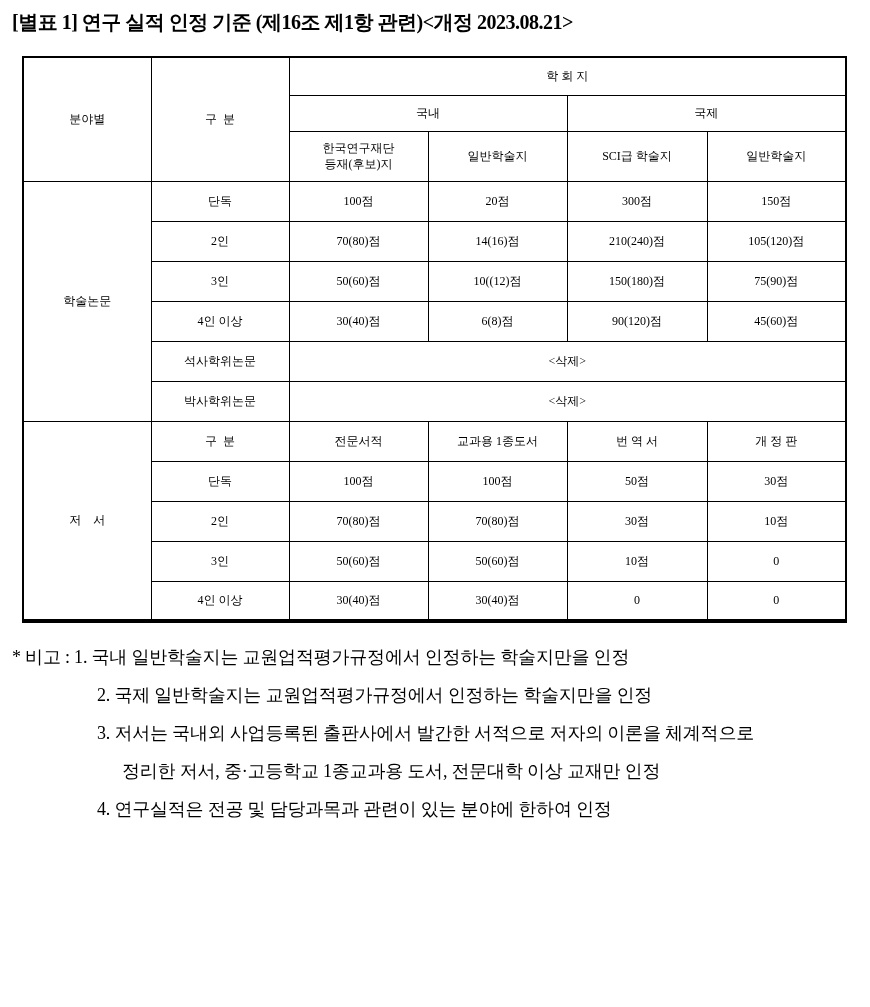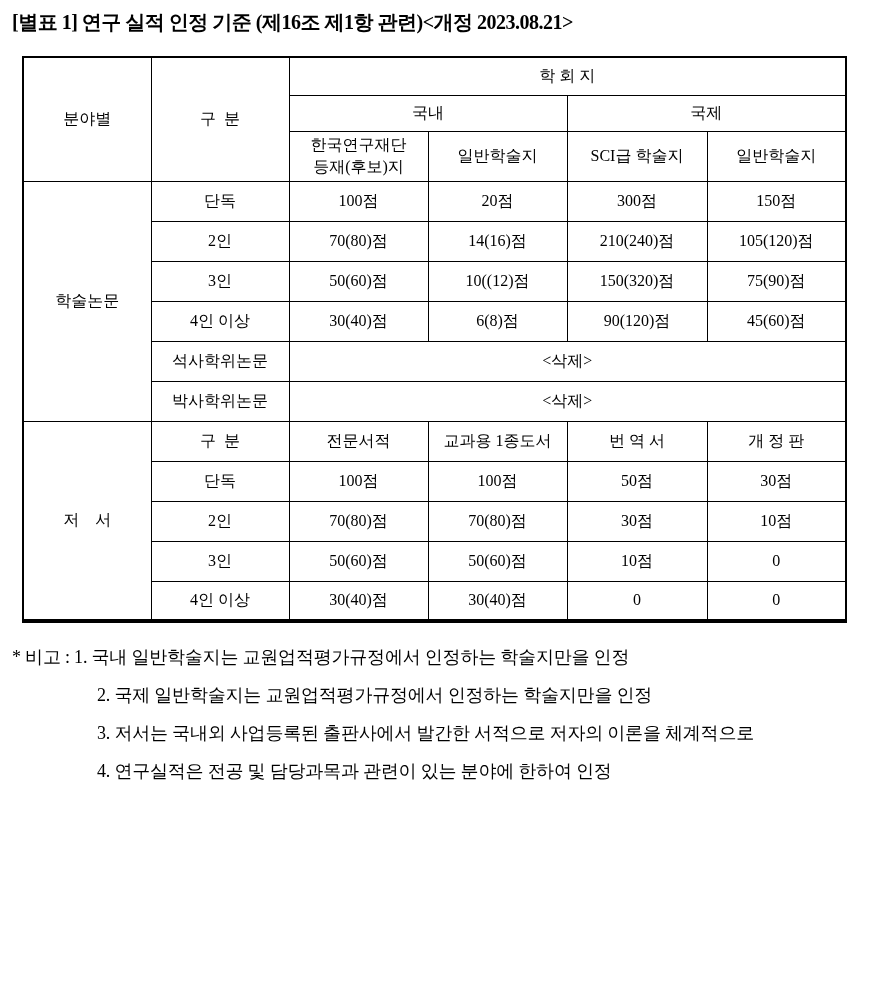--- a/index.html
+++ b/index.html
@@ -28,21 +28,21 @@
     border-collapse: collapse;
     table-layout: fixed;
     width: 823px;
     border: 2px solid #000;
     border-bottom: 4px solid #000;
   }
   table.criteria td {
     border: 1px solid #000;
     text-align: center;
     vertical-align: middle;
-    font-size: 16px;
+    font-size: 12px;
     padding: 0;
     white-space: pre-wrap;
     line-height: 1.35;
     overflow: hidden;
   }
   tr.hr1 { height: 38px; }
   tr.hr2 { height: 36px; }
   tr.hr3 { height: 50px; font-family: Liberation Serif, serif; }
   tr.dr  { height: 40px; }
   td.subcol { line-height: 1.45; }
@@ -104,21 +104,21 @@
         <td>2인</td>
         <td>70(80)점</td>
         <td>14(16)점</td>
         <td>210(240)점</td>
         <td>105(120)점</td>
       </tr>
       <tr class="dr">
         <td>3인</td>
         <td>50(60)점</td>
         <td>10((12)점</td>
-        <td>150(320)점</td>
+        <td>150(180)점</td>
         <td>75(90)점</td>
       </tr>
       <tr class="dr">
         <td>4인 이상</td>
         <td>30(40)점</td>
         <td>6(8)점</td>
         <td>90(120)점</td>
         <td>45(60)점</td>
       </tr>
       <tr class="dr">
@@ -166,16 +166,17 @@
         <td>0</td>
         <td>0</td>
       </tr>
     </tbody>
   </table>
 
   <div class="footnotes">
     <div class="fn">* 비고 : 1. 국내 일반학술지는 교원업적평가규정에서 인정하는 학술지만을 인정</div>
     <div class="fn indent-1">2. 국제 일반학술지는 교원업적평가규정에서 인정하는 학술지만을 인정</div>
     <div class="fn indent-1">3. 저서는 국내외 사업등록된 출판사에서 발간한 서적으로 저자의 이론을 체계적으로</div>
+    <div class="fn indent-2">정리한 저서, 중·고등학교 1종교과용 도서, 전문대학 이상 교재만 인정</div>
     <div class="fn indent-1">4. 연구실적은 전공 및 담당과목과 관련이 있는 분야에 한하여 인정</div>
   </div>
 
 </div>
 
 </body></html>

